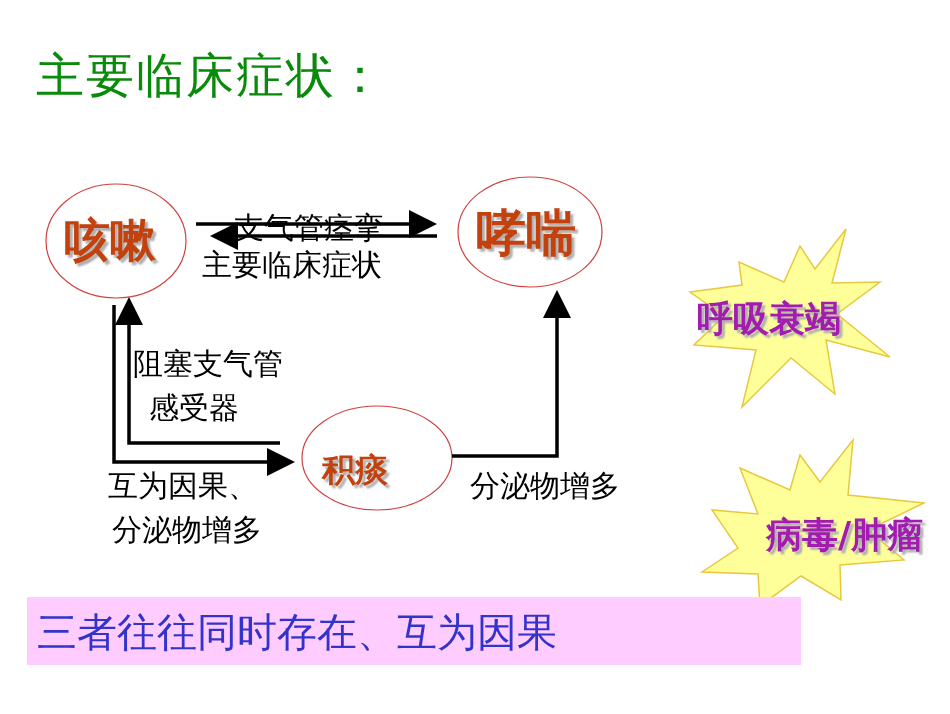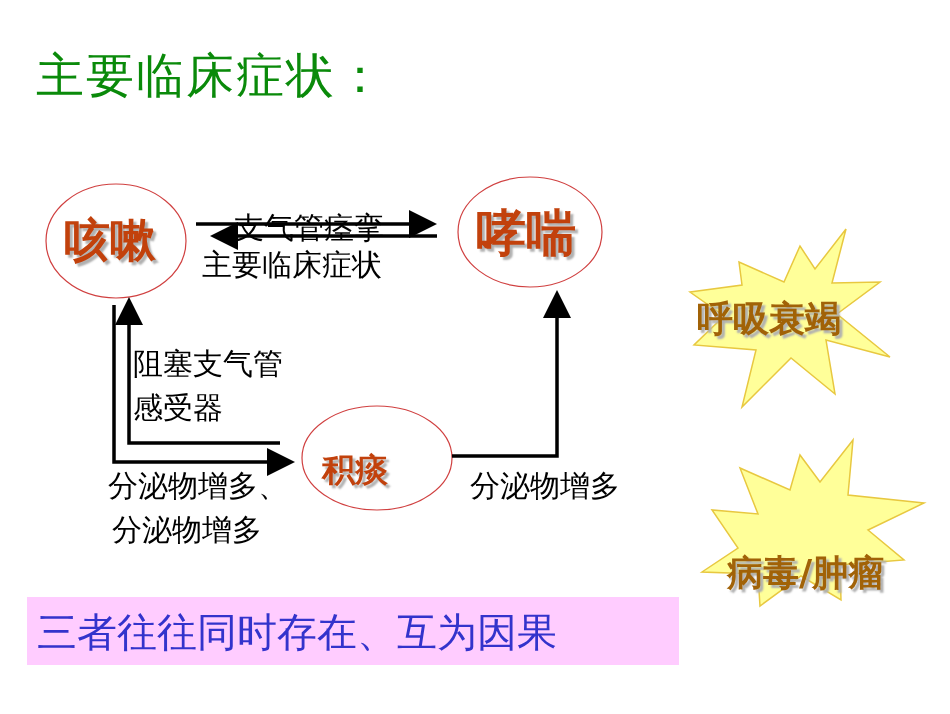--- a/index.html
+++ b/index.html
@@ -6,22 +6,22 @@
   body { width:950px; height:714px; position:relative; overflow:hidden;
          font-family:"DejaVu Serif","Liberation Serif",serif; }
   .abs { position:absolute; }
   .title { left:36px; top:44px; font-size:48px; color:#0a8a0a; letter-spacing:2px;
            font-family:"DejaVu Serif","Liberation Serif",serif; white-space:nowrap; }
   .node-text { font-family:"DejaVu Sans","Liberation Sans",sans-serif; font-weight:bold;
                color:#c2410c; text-shadow:3px 3px 2px #b0b0b0; white-space:nowrap; }
   .label { font-size:30px; color:#000; white-space:nowrap; line-height:44px;
            font-family:"DejaVu Serif","Liberation Serif",serif; }
   .burst-text { font-family:"DejaVu Sans","Liberation Sans",sans-serif; font-weight:bold;
-                color:#a16207; text-shadow:3px 3px 2px #b0b0b0; font-size:36px; white-space:nowrap; }
-  .summary { left:27px; top:597px; width:652px; height:68px; background:#ffccff; }
+                color:#a21caf; text-shadow:3px 3px 2px #b0b0b0; font-size:36px; white-space:nowrap; }
+  .summary { left:27px; top:597px; width:774px; height:68px; background:#ffccff; }
   .summary span { position:absolute; left:10px; top:8px; font-size:40px; color:#3333cc;
                   white-space:nowrap; font-family:"DejaVu Serif","Liberation Serif",serif; }
 </style>
 </head>
 <body>
 
 <div class="abs title">主要临床症状：</div>
 
 <svg class="abs" style="left:0;top:0" width="950" height="714">
   <defs>
@@ -48,23 +48,23 @@
   <polygon points="853,440 848,495 924,503 868,530 904,560 840,565 841,600 801,576 760,606 758,574 702,572 738,548 712,510 758,514 740,468 790,490 800,455 820,482" fill="#ffff99" stroke="#e8c840" stroke-width="1.5"></polygon>
 </svg>
 
 <div class="abs node-text" style="left:64px;top:210px;font-size:46px;">咳嗽</div>
 <div class="abs node-text" style="left:476px;top:200px;font-size:50px;">哮喘</div>
 <div class="abs node-text" style="left:322px;top:448px;font-size:33px;">积痰</div>
 
 <div class="abs label" style="left:234px;top:174px;margin-top:32px;">支气管痉挛</div>
 <div class="abs label" style="left:202px;top:243px;">主要临床症状</div>
 <div class="abs label" style="left:133px;top:342px;">阻塞支气管</div>
-<div class="abs label" style="left:133px;top:386px;">感受器</div>
-<div class="abs label" style="left:108px;top:464px;">分泌物增多、</div>
+<div class="abs label" style="left:149px;top:386px;">感受器</div>
+<div class="abs label" style="left:108px;top:464px;">互为因果、</div>
 <div class="abs label" style="left:112px;top:508px;">分泌物增多</div>
 <div class="abs label" style="left:470px;top:464px;">分泌物增多</div>
 
 <div class="abs burst-text" style="left:697px;top:295px;">呼吸衰竭</div>
-<div class="abs burst-text" style="left:727px;top:511px;margin-top:38px;">病毒/肿瘤</div>
+<div class="abs burst-text" style="left:766px;top:511px;">病毒/肿瘤</div>
 
 <div class="abs summary">
   <span>三者往往同时存在、互为因果</span>
 </div>
 
 </body></html>

